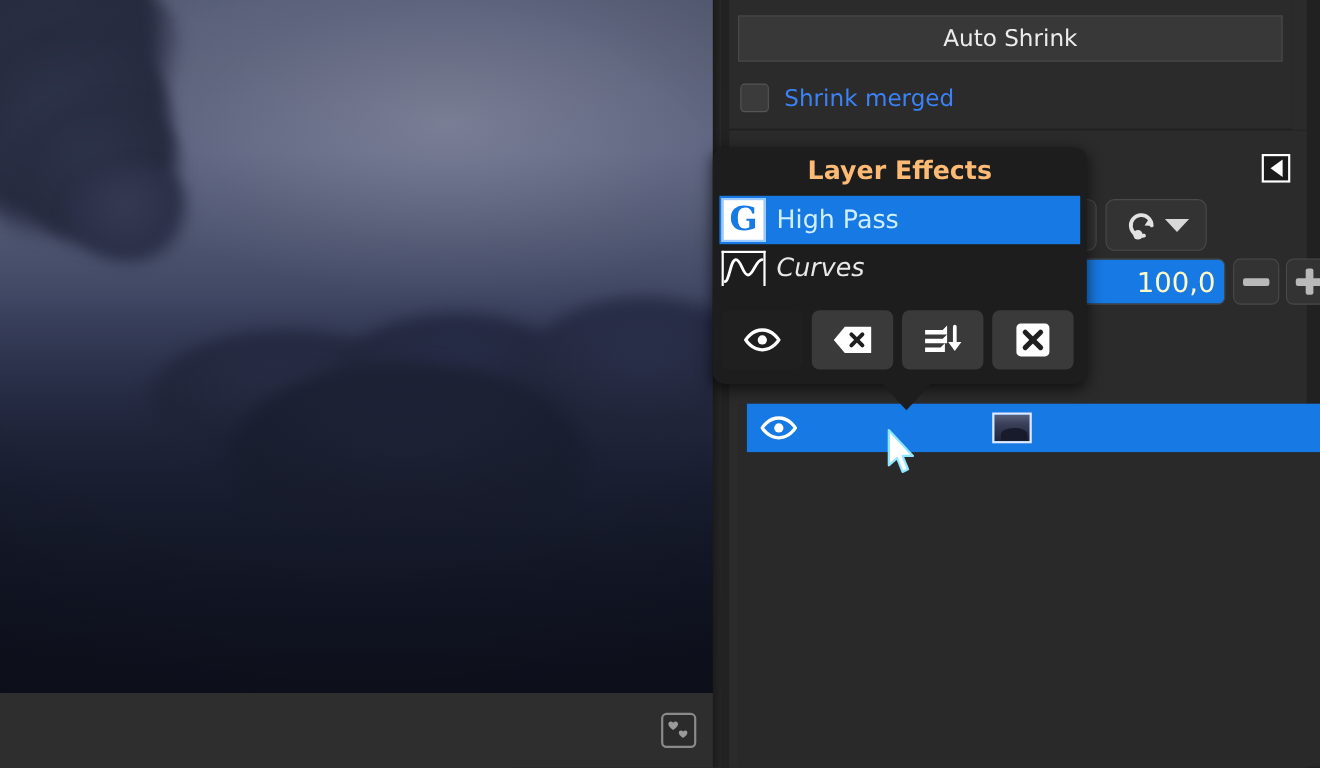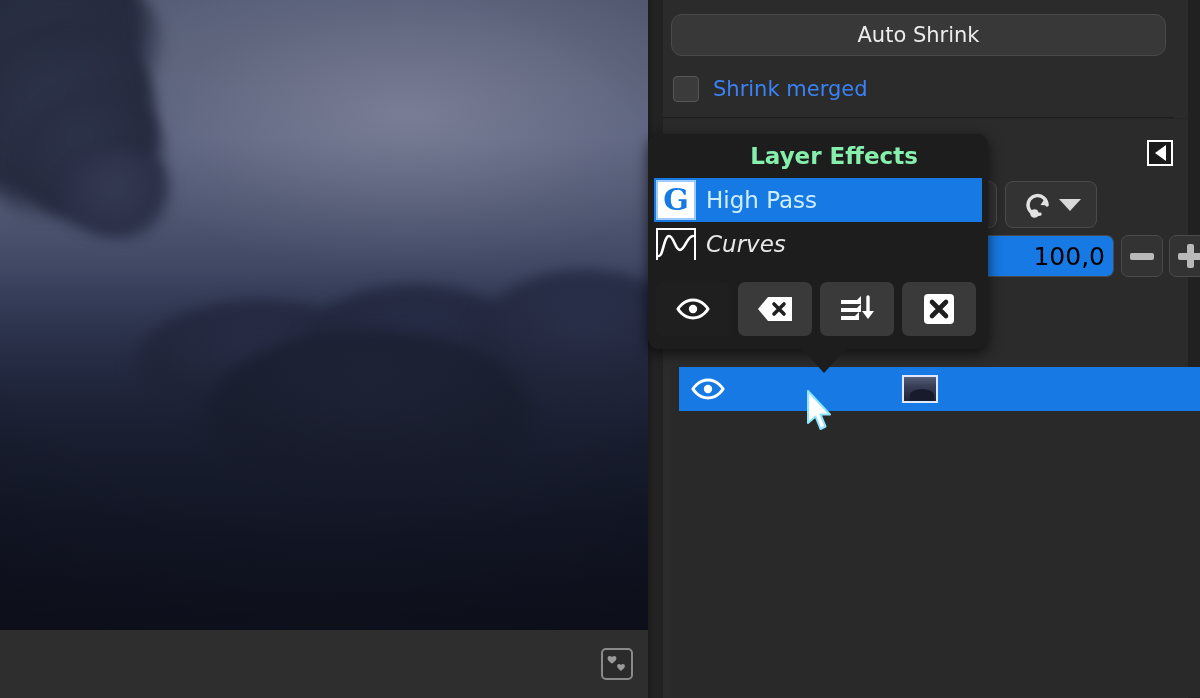--- a/index.html
+++ b/index.html
@@ -86,21 +86,21 @@
   #tool-options {
     position: absolute; left: 8px; top: 0; width: 511px; height: 118px;
     background: #2b2b2b;
     border-bottom: 1px solid #1d1d1d;
     box-sizing: border-box;
   }
   #auto-shrink-button {
     position: absolute; left: 8px; top: 14px; width: 495px; height: 42px;
     background: #383838;
     border: 1px solid #4a4a4a;
-    border-radius: 11px;
+    border-radius: 0;
     color: #ececec;
     font-size: 21px;
     display: flex; align-items: center; justify-content: center;
     box-sizing: border-box;
   }
   #shrink-merged-row {
     position: absolute; left: 10px; top: 72px; width: 480px; height: 34px;
     display: flex; align-items: center; gap: 14px;
   }
   #shrink-merged-checkbox {
@@ -185,21 +185,21 @@
   }
   #opacity-field {
     position: absolute; left: 190px; top: 0; width: 255px; height: 42px;
     background: #2f2f2f;
     border: 1px solid #4a4a4a; border-radius: 7px;
     box-sizing: border-box; overflow: hidden;
     display:flex; align-items:center; justify-content:flex-end;
   }
   #opacity-value-sel {
     background: #1779e3;
-    color: #000000;
+    color: #fef9c3;
     font-size: 25px;
     padding: 4px 8px 4px 120px;
     height: 100%;
     display:flex; align-items:center; justify-content:flex-end;
     box-sizing:border-box;
   }
   #opacity-minus, #opacity-plus {
     position:absolute; top:0; width:42px; height:42px;
     background:#333333; border:1px solid #4a4a4a; border-radius:7px;
     box-sizing:border-box;
@@ -243,21 +243,21 @@
     position: absolute; left: 648px; top: 134px;
     width: 340px; height: 215px;
     background: #1d1d1d;
     border-radius: 11px;
     box-shadow: 0 4px 14px rgba(0,0,0,0.65);
     overflow: visible;
   }
   #popup-title {
     position: absolute; left: 0; top: 0; width: 340px; height: 44px;
     display:flex; align-items:center; justify-content:center;
-    color: #86efac; font-size: 23px; font-weight: bold; padding-left: 16px;
+    color: #fdba74; font-size: 23px; font-weight: bold;
   }
   .effect-item {
     position: absolute; left: 6px; width: 328px; height: 44px;
     display: flex; align-items: center; gap: 10px;
     padding-left: 2px; box-sizing: border-box;
   }
   #effect-item-0 { top: 44px; background: #1779e3; }
   #effect-item-1 { top: 88px; background: transparent; font-style: italic; }
   .effect-icon {
     width: 40px; height: 40px;

